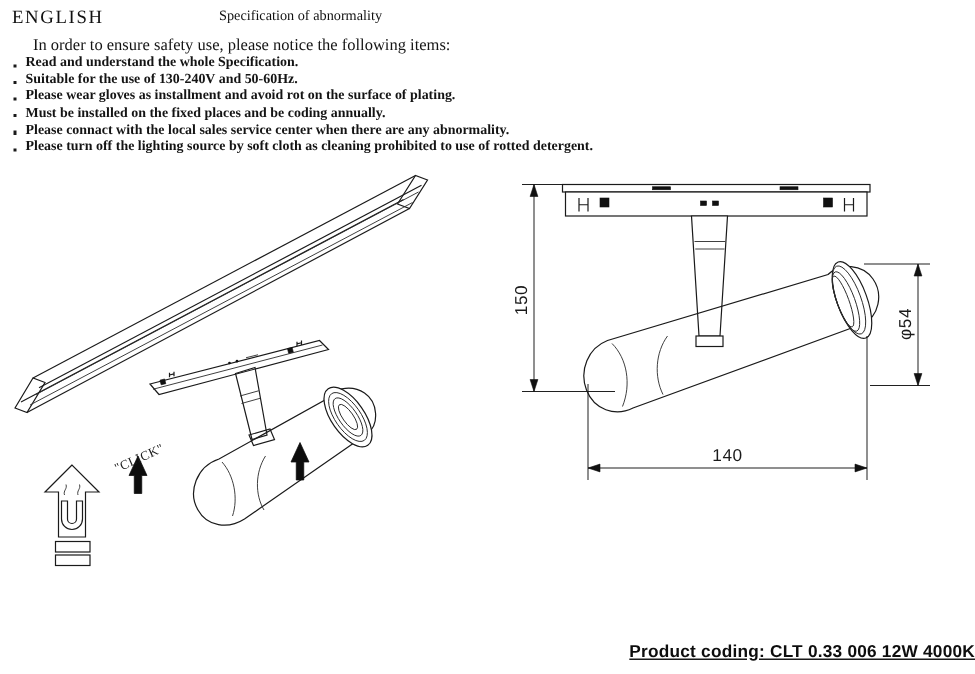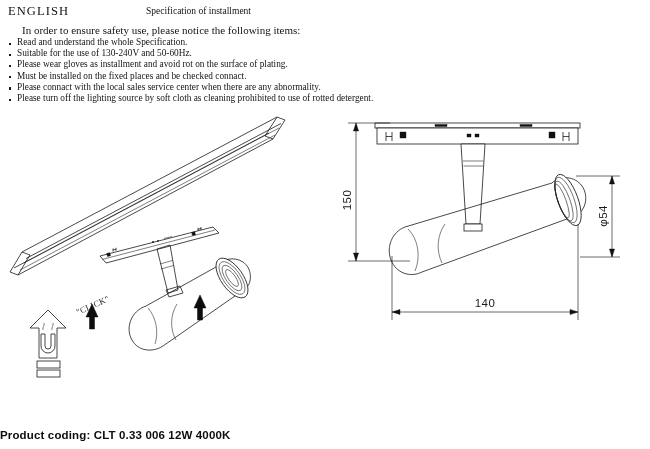--- a/index.html
+++ b/index.html
@@ -61,20 +61,21 @@
     margin: 0 0 1px 22px;
     font-size: 11px;
     line-height: 11px;
     color: #141414;
     white-space: nowrap;
   }
   .bullet-list {
     list-style: none;
     margin: 0;
     padding: 0;
+    font-weight: bold;
   }
   .bullet-item {
     position: relative;
     margin: 0 0 0 8px;
     padding-left: 9px;
     font-size: 9.3px;
     line-height: 11.2px;
     color: #141414;
     white-space: nowrap;
   }
@@ -122,59 +123,60 @@
     fill: #1a1a1a;
     letter-spacing: 0.4px;
   }
 
   
   .footer {
     position: absolute;
     left: 0;
     top: 425px;
     width: 650px;
-    text-align: left;
+    text-align: right;
+    text-decoration: underline;
   }
   .product-coding {
     font-family: "Liberation Sans", sans-serif;
     font-size: 11.5px;
     font-weight: 700;
     color: #0d0d0d;
     letter-spacing: 0.15px;
     white-space: nowrap;
   }
 </style>
 </head>
 <body>
 
 <div class="page">
 
   <div class="header">
     <div class="lang-title">ENGLISH</div>
-    <div class="spec-title">Specification of installment</div>
+    <div class="spec-title">Specification of abnormality</div>
   </div>
 
   <div class="instructions">
     <div class="intro-line">In order to ensure safety use, please notice the following items:</div>
     <ul class="bullet-list">
       <li class="bullet-item">
         <span class="dot"></span>
         <span>Read and understand the whole Specification.</span>
       </li>
       <li class="bullet-item">
         <span class="dot"></span>
         <span>Suitable for the use of 130-240V and 50-60Hz.</span>
       </li>
       <li class="bullet-item">
         <span class="dot"></span>
         <span>Please wear gloves as installment and avoid rot on the surface of plating.</span>
       </li>
       <li class="bullet-item">
         <span class="dot"></span>
-        <span>Must be installed on the fixed places and be checked connact.</span>
+        <span>Must be installed on the fixed places and be coding annually.</span>
       </li>
       <li class="bullet-item">
         <span class="dot"></span>
         <span>Please connact with the local sales service center when there are any abnormality.</span>
       </li>
       <li class="bullet-item">
         <span class="dot"></span>
         <span>Please turn off the lighting source by soft cloth as cleaning prohibited to use of rotted detergent.</span>
       </li>
     </ul>

